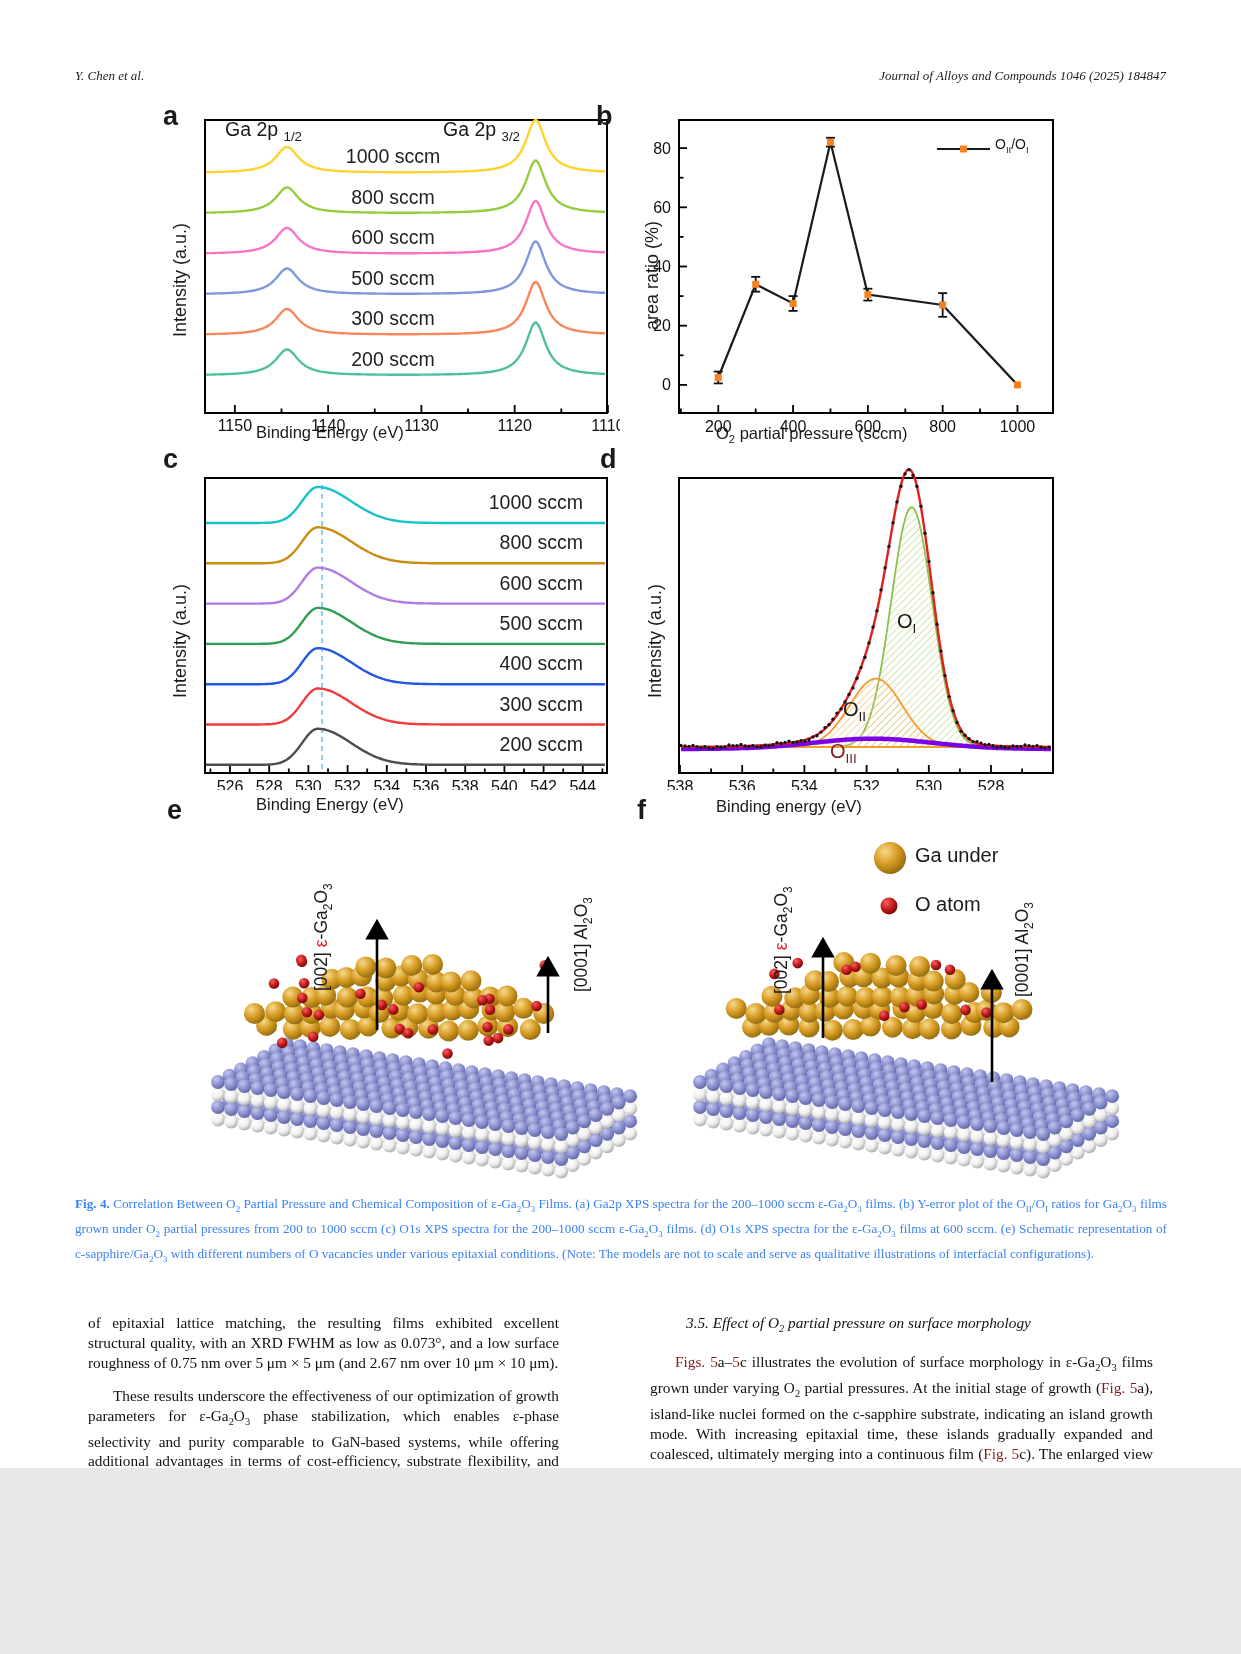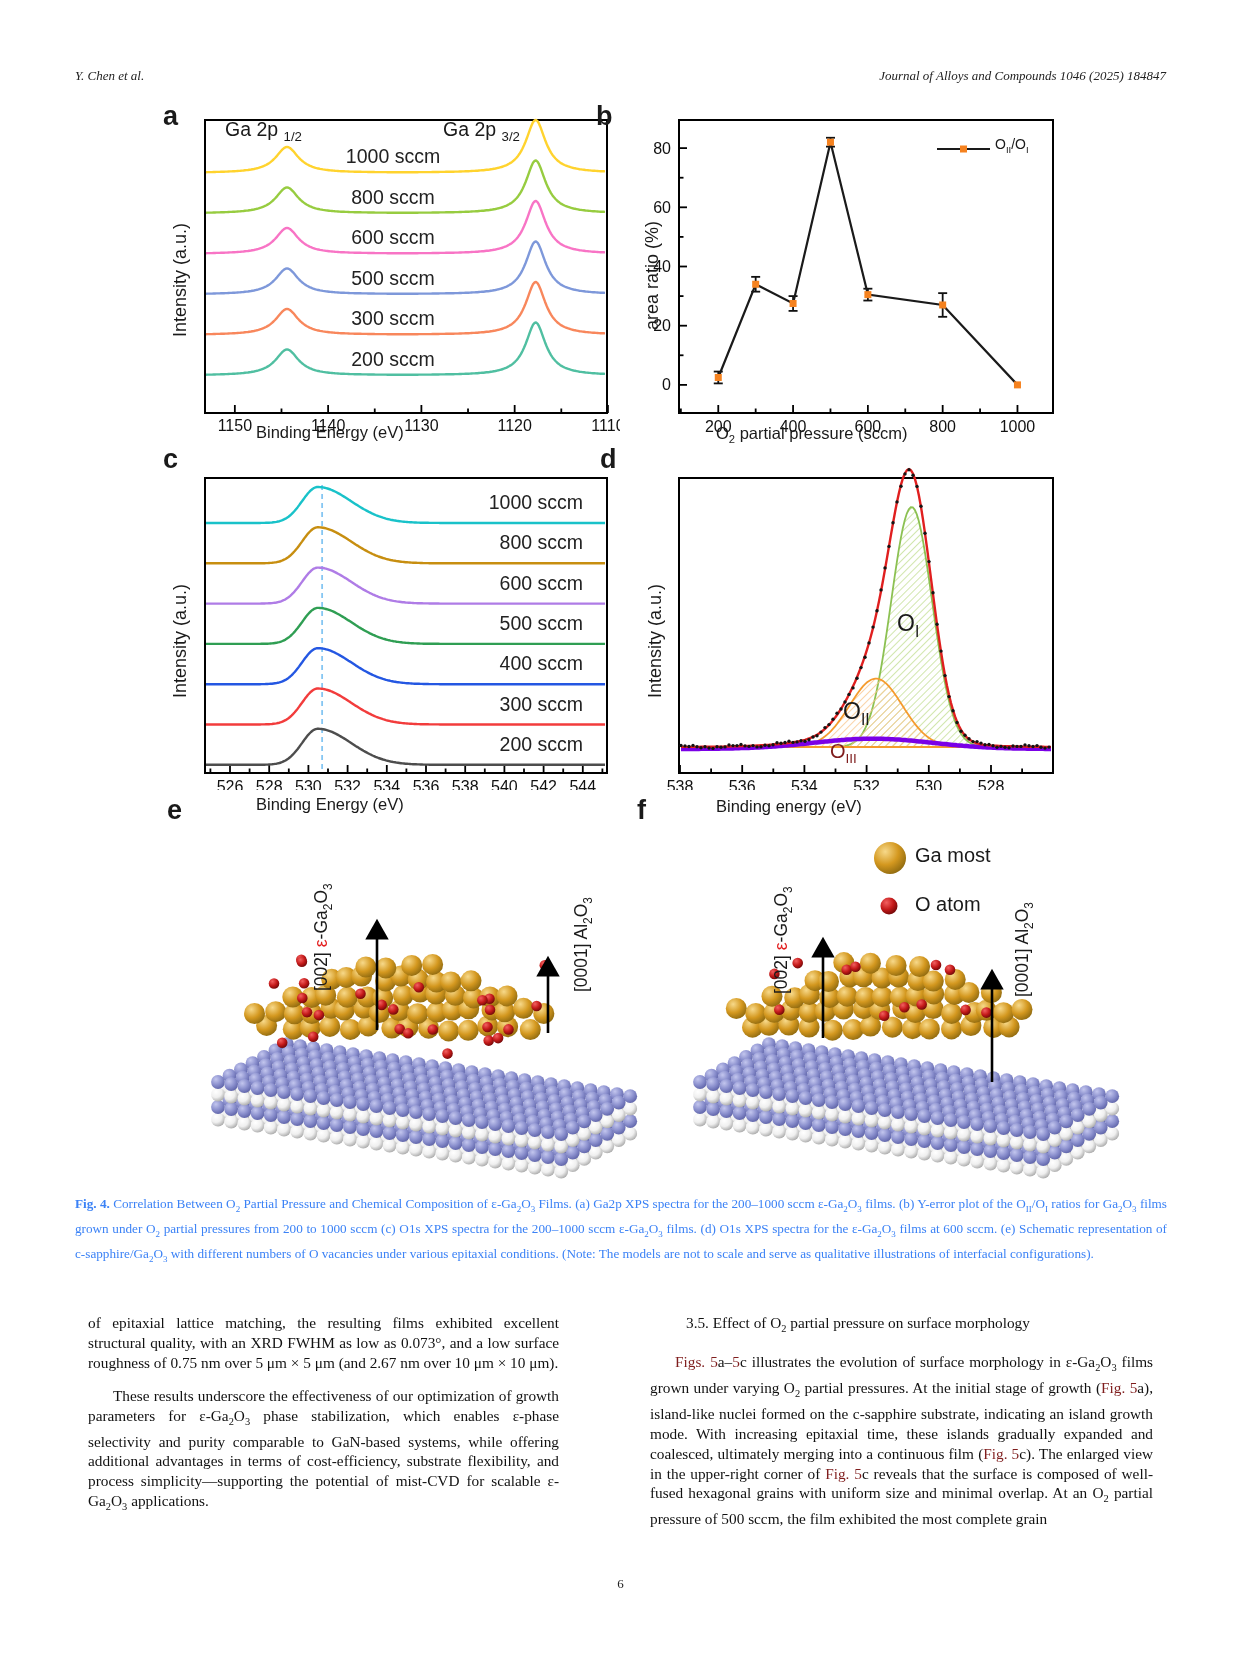--- a/index.html
+++ b/index.html
@@ -1,31 +1,31 @@
 <!DOCTYPE html>
 <html><head>
 <meta charset="utf-8">
 <style>
   html,body{margin:0;padding:0;background:#e8e8e8}
-  .page{position:relative;width:1241px;height:1654px;background:#ffffff;font-family:"Liberation Serif",serif;color:#1a1a1a;overflow:hidden;margin:0 auto}
+  .page{position:relative;width:1241px;height:1468px;background:#ffffff;font-family:"Liberation Serif",serif;color:#1a1a1a;overflow:hidden;margin:0 auto}
   .hdr{position:absolute;top:68px;font-style:italic;font-size:13px;color:#222;white-space:nowrap}
   .olab{position:absolute;font-family:"Liberation Sans",sans-serif;color:#1a1a1a;white-space:nowrap}
   .plab{font-weight:700;font-size:27px}
   .axlab{font-size:16.5px;}
   .vlab{position:absolute;font-family:"Liberation Sans",sans-serif;transform:rotate(-90deg);transform-origin:0 0;font-size:18px;white-space:nowrap;color:#1a1a1a}
   .glab{font-size:19.5px}
-  .complab{font-size:23px}
+  .complab{font-size:20px}
   sub{font-size:68%}
   .eps{color:#e32020}
   .link{color:#7f1d1d}
   .caption{position:absolute;left:75px;top:1194px;width:1092px;font-size:13.2px;line-height:19.6px;text-align:justify;color:#3b82f6}
   .col{position:absolute;top:1300px;font-size:15.3px;line-height:19.9px;text-align:justify;color:#111}
   .col p{margin:13px}
   .col p.ind{text-indent:25px}
-  .sechead{padding-left:36px;margin:0 0 21px 0}
+  .sechead{font-style:italic;padding-left:36px;margin:0 0 21px 0}
   .footer{position:absolute;top:1576px;left:0;width:1241px;text-align:center;font-size:13px;color:#222}
   svg.panel{position:absolute}
 </style>
 </head>
 <body>
 
 <div class="page">
 
   <div class="hdr" style="left:75px">Y. Chen et al.</div>
   <div class="hdr" style="right:75px;text-align:right">Journal of Alloys and Compounds 1046 (2025) 184847</div>
@@ -2014,21 +2014,21 @@
   <div class="olab axlab" style="left:716px;top:797px;width:300px">Binding energy (eV)</div>
   <div class="vlab" style="left:645px;top:698px">Intensity (a.u.)</div>
   <div class="olab complab" style="left:897px;top:610px">O<sub>I</sub></div>
   <div class="olab complab" style="left:843px;top:698px">O<sub>II</sub></div>
   <div class="olab" style="left:830px;top:740px;font-size:20px;color:#7f1d1d">O<sub>III</sub></div>
 
   <div class="vlab" style="left:311px;top:991px;font-size:17.5px">[002] <span class="eps">ε</span>-Ga<sub>2</sub>O<sub>3</sub></div>
   <div class="vlab" style="left:571px;top:992px;font-size:17.5px">[0001] Al<sub>2</sub>O<sub>3</sub></div>
   <div class="vlab" style="left:771px;top:994px;font-size:17.5px">[002] <span class="eps">ε</span>-Ga<sub>2</sub>O<sub>3</sub></div>
   <div class="vlab" style="left:1012px;top:997px;font-size:17.5px">[0001] Al<sub>2</sub>O<sub>3</sub></div>
-  <div class="olab" style="left:915px;top:844px;font-size:20px">Ga most</div>
+  <div class="olab" style="left:915px;top:844px;font-size:20px">Ga under</div>
   <div class="olab" style="left:915px;top:893px;font-size:20px">O atom</div>
 
   <div class="caption"><b>Fig. 4.</b> Correlation Between O<sub>2</sub> Partial Pressure and Chemical Composition of ε-Ga<sub>2</sub>O<sub>3</sub> Films. (a) Ga2p XPS spectra for the 200–1000 sccm ε-Ga<sub>2</sub>O<sub>3</sub> films. (b) Y-error plot of the O<sub>II</sub>/O<sub>I</sub> ratios for Ga<sub>2</sub>O<sub>3</sub> films grown under O<sub>2</sub> partial pressures from 200 to 1000 sccm (c) O1s XPS spectra for the 200–1000 sccm ε-Ga<sub>2</sub>O<sub>3</sub> films. (d) O1s XPS spectra for the ε-Ga<sub>2</sub>O<sub>3</sub> films at 600 sccm. (e) Schematic representation of c-sapphire/Ga<sub>2</sub>O<sub>3</sub> with different numbers of O vacancies under various epitaxial conditions. (Note: The models are not to scale and serve as qualitative illustrations of interfacial configurations).</div>
 
   <div class="col" style="left:75px;width:497px">
     <p>of epitaxial lattice matching, the resulting films exhibited excellent structural quality, with an XRD FWHM as low as 0.073°, and a low surface roughness of 0.75 nm over 5 μm × 5 μm (and 2.67 nm over 10 μm × 10 μm).</p>
     <p class="ind">These results underscore the effectiveness of our optimization of growth parameters for ε-Ga<sub>2</sub>O<sub>3</sub> phase stabilization, which enables ε-phase selectivity and purity comparable to GaN-based systems, while offering additional advantages in terms of cost-efficiency, substrate flexibility, and process simplicity—supporting the potential of mist-CVD for scalable ε-Ga<sub>2</sub>O<sub>3</sub> applications.</p>
   </div>
   <div class="col" style="left:637px;width:529px">
     <p class="sechead">3.5. Effect of O<sub>2</sub> partial pressure on surface morphology</p>

